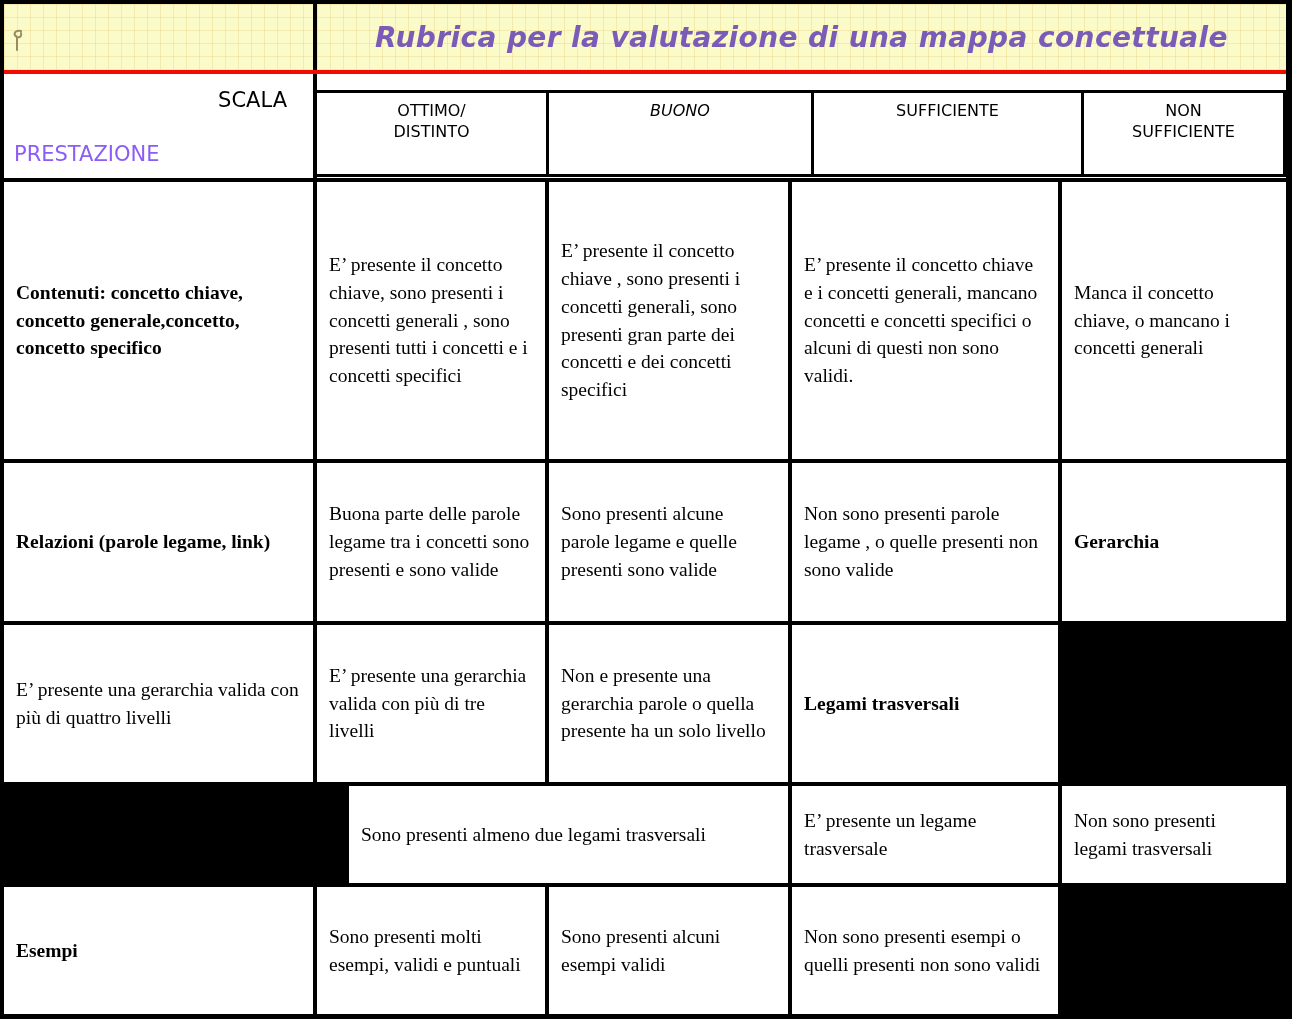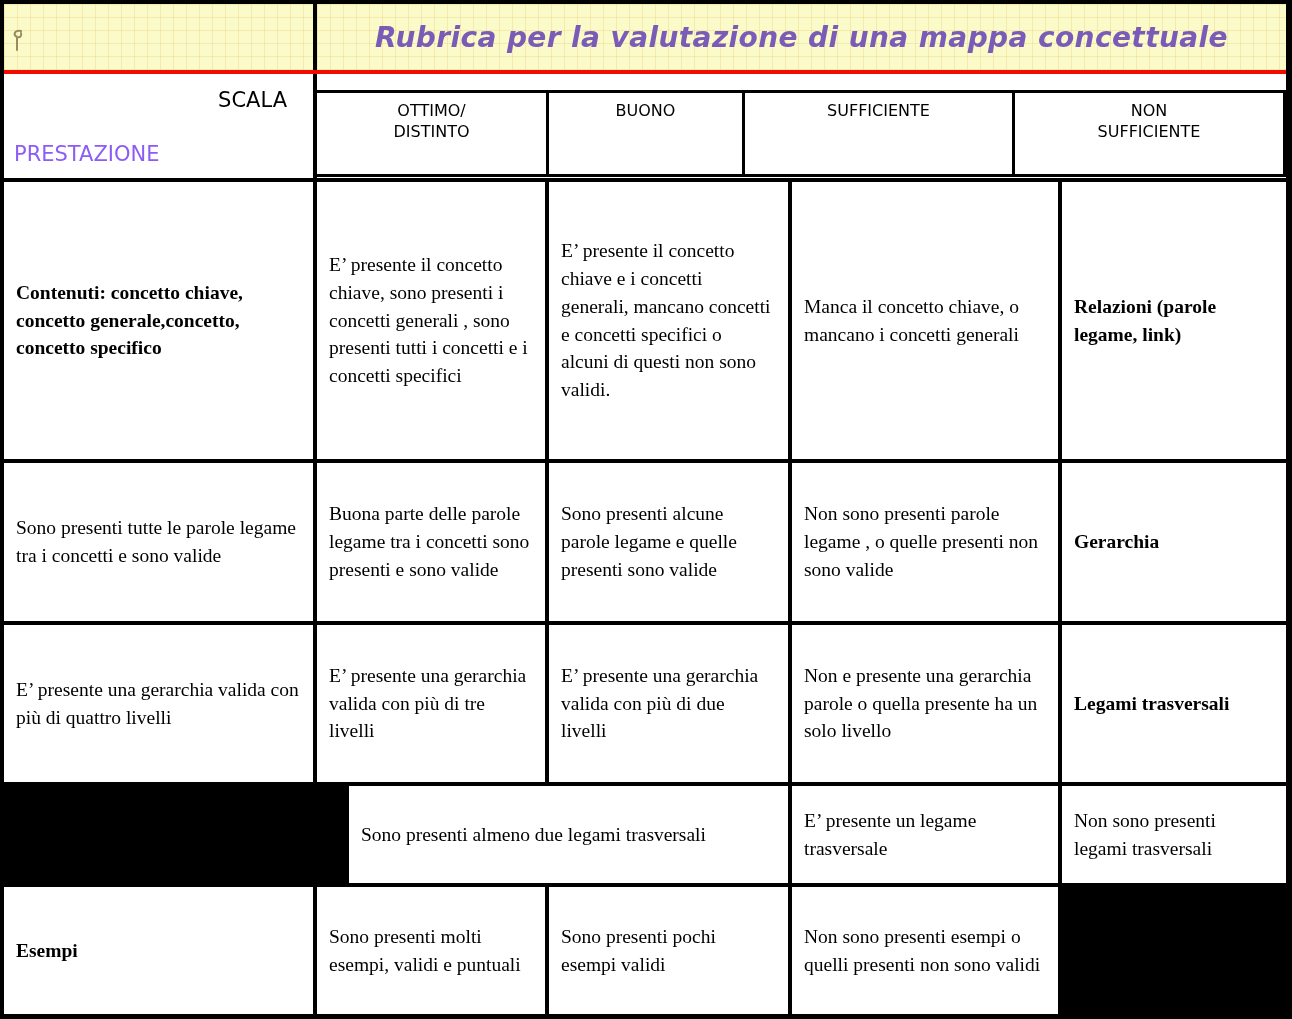--- a/index.html
+++ b/index.html
@@ -60,21 +60,21 @@
     display:flex;align-items:flex-start;justify-content:center;
     padding-top:8px;
     font-family:"DejaVu Sans","Liberation Sans",sans-serif;
     font-size:16px;color:#000;
     text-align:center;
     white-space:pre-line;
     line-height:1.3;
   }
   .hbox + .hbox{margin-left:-3px;}
   .hbox-1{width:236px;border-left-width:4px;}
-  .hbox-2{width:199px;}
+  .hbox-2{width:268px;font-style:italic;}
   .hbox-3{width:273px;}
   .hbox-4{flex:1;}
   
   .body-grid{
     height:836px;
     box-sizing:border-box;
     background:#000;
     padding-top:4px;
     display:grid;
     grid-template-columns:309px 228px 239px 266px auto;
@@ -125,39 +125,38 @@
       <div class="hbox hbox-3">SUFFICIENTE</div>
       <div class="hbox hbox-4">NON
 SUFFICIENTE</div>
     </div>
   </div>
 
   <div class="body-grid">
 
     <div class="cell criterion">Contenuti: concetto chiave, concetto generale,concetto, concetto specifico</div>
     <div class="cell">E’ presente il concetto chiave, sono presenti i concetti generali , sono presenti tutti i concetti e i concetti specifici</div>
+    <div class="cell">E’ presente il concetto chiave , sono presenti i concetti generali, sono presenti gran parte dei concetti e dei concetti specifici</div>
     <div class="cell">E’ presente il concetto chiave e i concetti generali, mancano concetti e concetti specifici o alcuni di questi non sono validi.</div>
     <div class="cell">Manca il concetto chiave, o mancano i concetti generali</div>
 
     <div class="cell criterion">Relazioni (parole legame, link)</div>
-    <div class="cell">Sono presenti tutte le parole legame tra i concetti e sono valide</div>
     <div class="cell">Buona parte delle parole legame tra i concetti sono presenti e sono valide</div>
     <div class="cell">Sono presenti alcune parole legame e quelle presenti sono valide</div>
     <div class="cell">Non sono presenti parole legame , o quelle presenti non sono valide</div>
 
     <div class="cell criterion">Gerarchia</div>
     <div class="cell">E’ presente una gerarchia valida con più di quattro livelli</div>
     <div class="cell">E’ presente una gerarchia valida con più di tre livelli</div>
-    <div class="cell">E’ presente una gerarchia valida con più di due livelli</div>
     <div class="cell">Non e presente una gerarchia parole o quella presente ha un solo livello</div>
 
     <div class="cell criterion">Legami trasversali</div>
     <div class="cell span2">Sono presenti almeno  due legami trasversali</div>
     <div class="cell">E’ presente un legame trasversale</div>
     <div class="cell">Non sono presenti legami trasversali</div>
 
     <div class="cell criterion">Esempi</div>
     <div class="cell">Sono presenti molti esempi, validi e puntuali</div>
-    <div class="cell">Sono presenti pochi esempi validi</div>
+    <div class="cell">Sono presenti alcuni esempi validi</div>
     <div class="cell">Non sono presenti esempi o quelli presenti non sono validi</div>
 
   </div>
 </div>
 
 </body></html>

